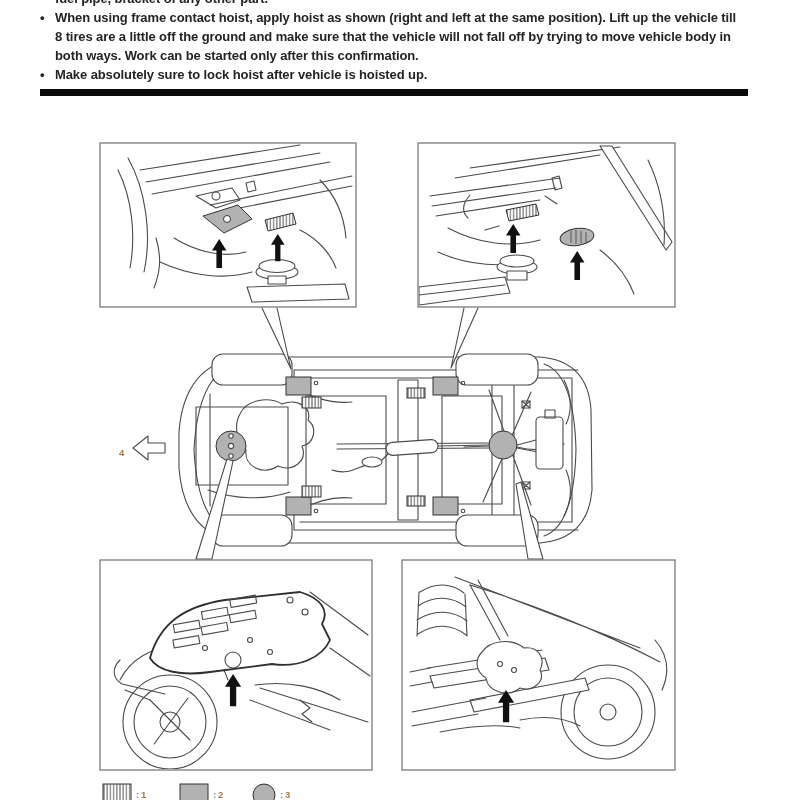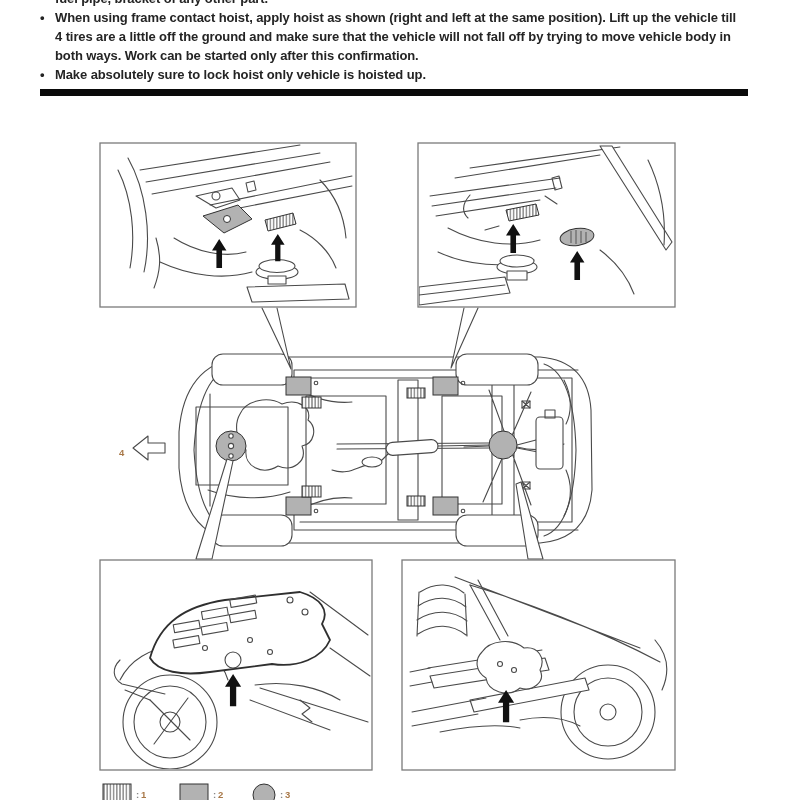--- a/index.html
+++ b/index.html
@@ -25,25 +25,25 @@
 </style>
 </head>
 <body>
 
 <div class="page">
 
   <div class="textblock">
     <div class="clipline">fuel pipe, bracket of any other part.</div>
     <div class="bullet">
       <span class="dot">•</span>
-      <span>When using frame contact hoist, apply hoist as shown (right and left at the same position). Lift up the vehicle till 4 tires are a little off the ground and make sure that the vehicle will not fall off by trying to move vehicle body in both ways. Work can be started only after this confirmation.</span>
+      <span>When using frame contact hoist, apply hoist as shown (right and left at the same position). Lift up the vehicle till 8 tires are a little off the ground and make sure that the vehicle will not fall off by trying to move vehicle body in both ways. Work can be started only after this confirmation.</span>
     </div>
     <div class="bullet">
       <span class="dot">•</span>
-      <span>Make absolutely sure to lock hoist only vehicle is hoisted up.</span>
+      <span>Make absolutely sure to lock hoist after vehicle is hoisted up.</span>
     </div>
   </div>
 
   <div class="rule"></div>
 
   <svg class="fig" width="800" height="800" viewBox="0 0 800 800">
     <defs>
       <pattern id="hatch" width="3.2" height="4" patternUnits="userSpaceOnUse">
         <rect width="3.2" height="4" fill="#fff"></rect>
         <path d="M1.6,0 V4" stroke="#555" stroke-width="1"></path>

